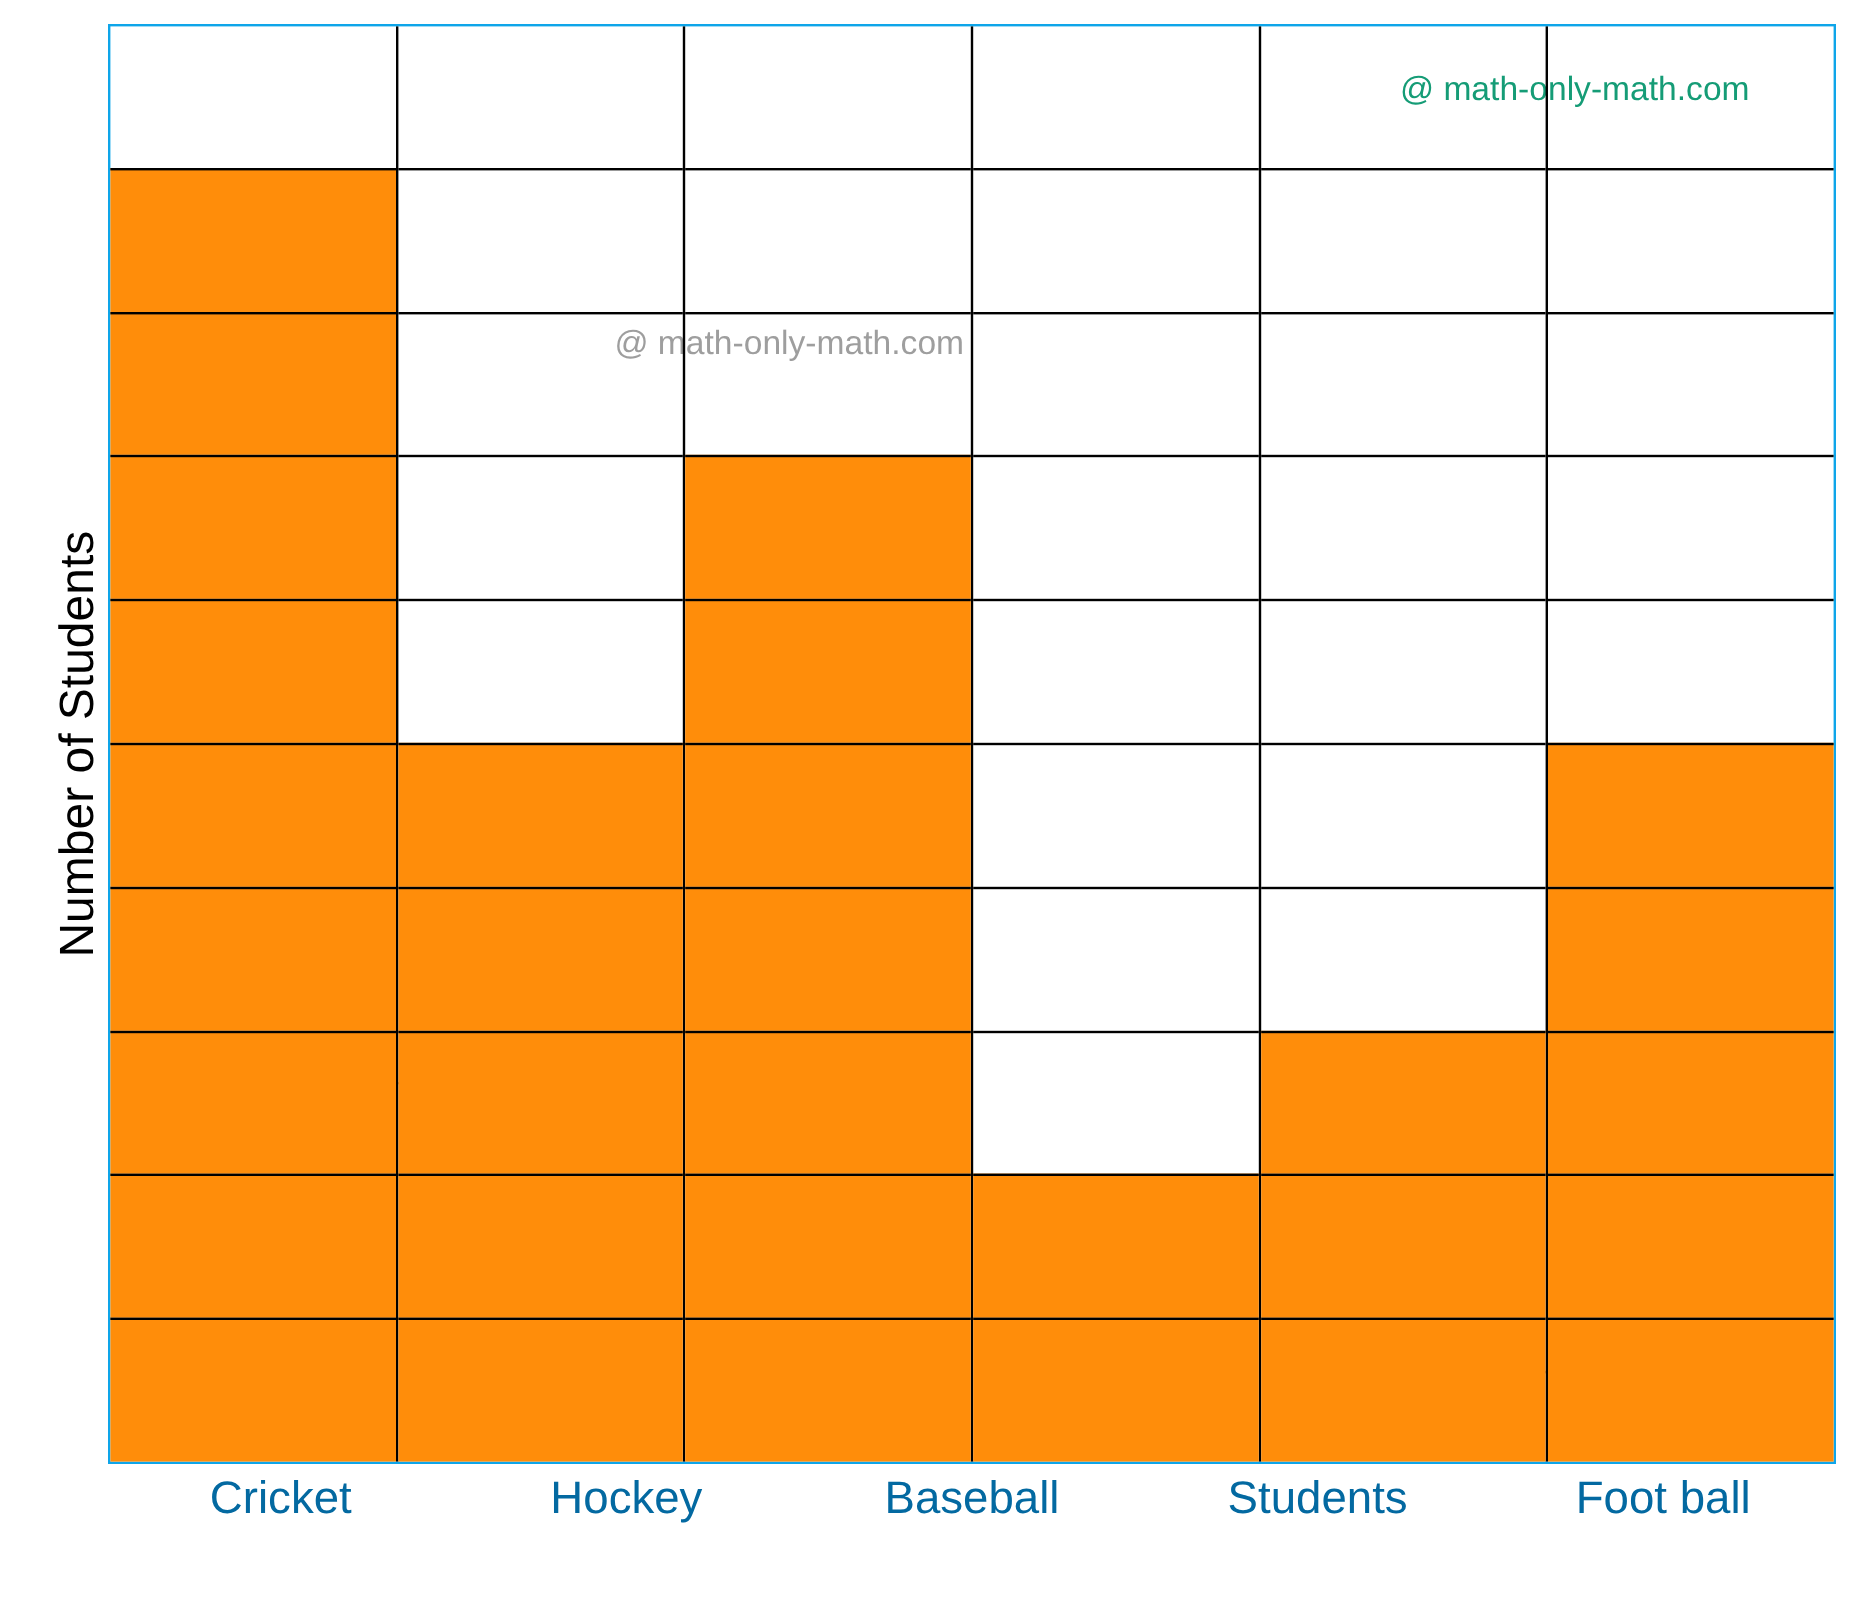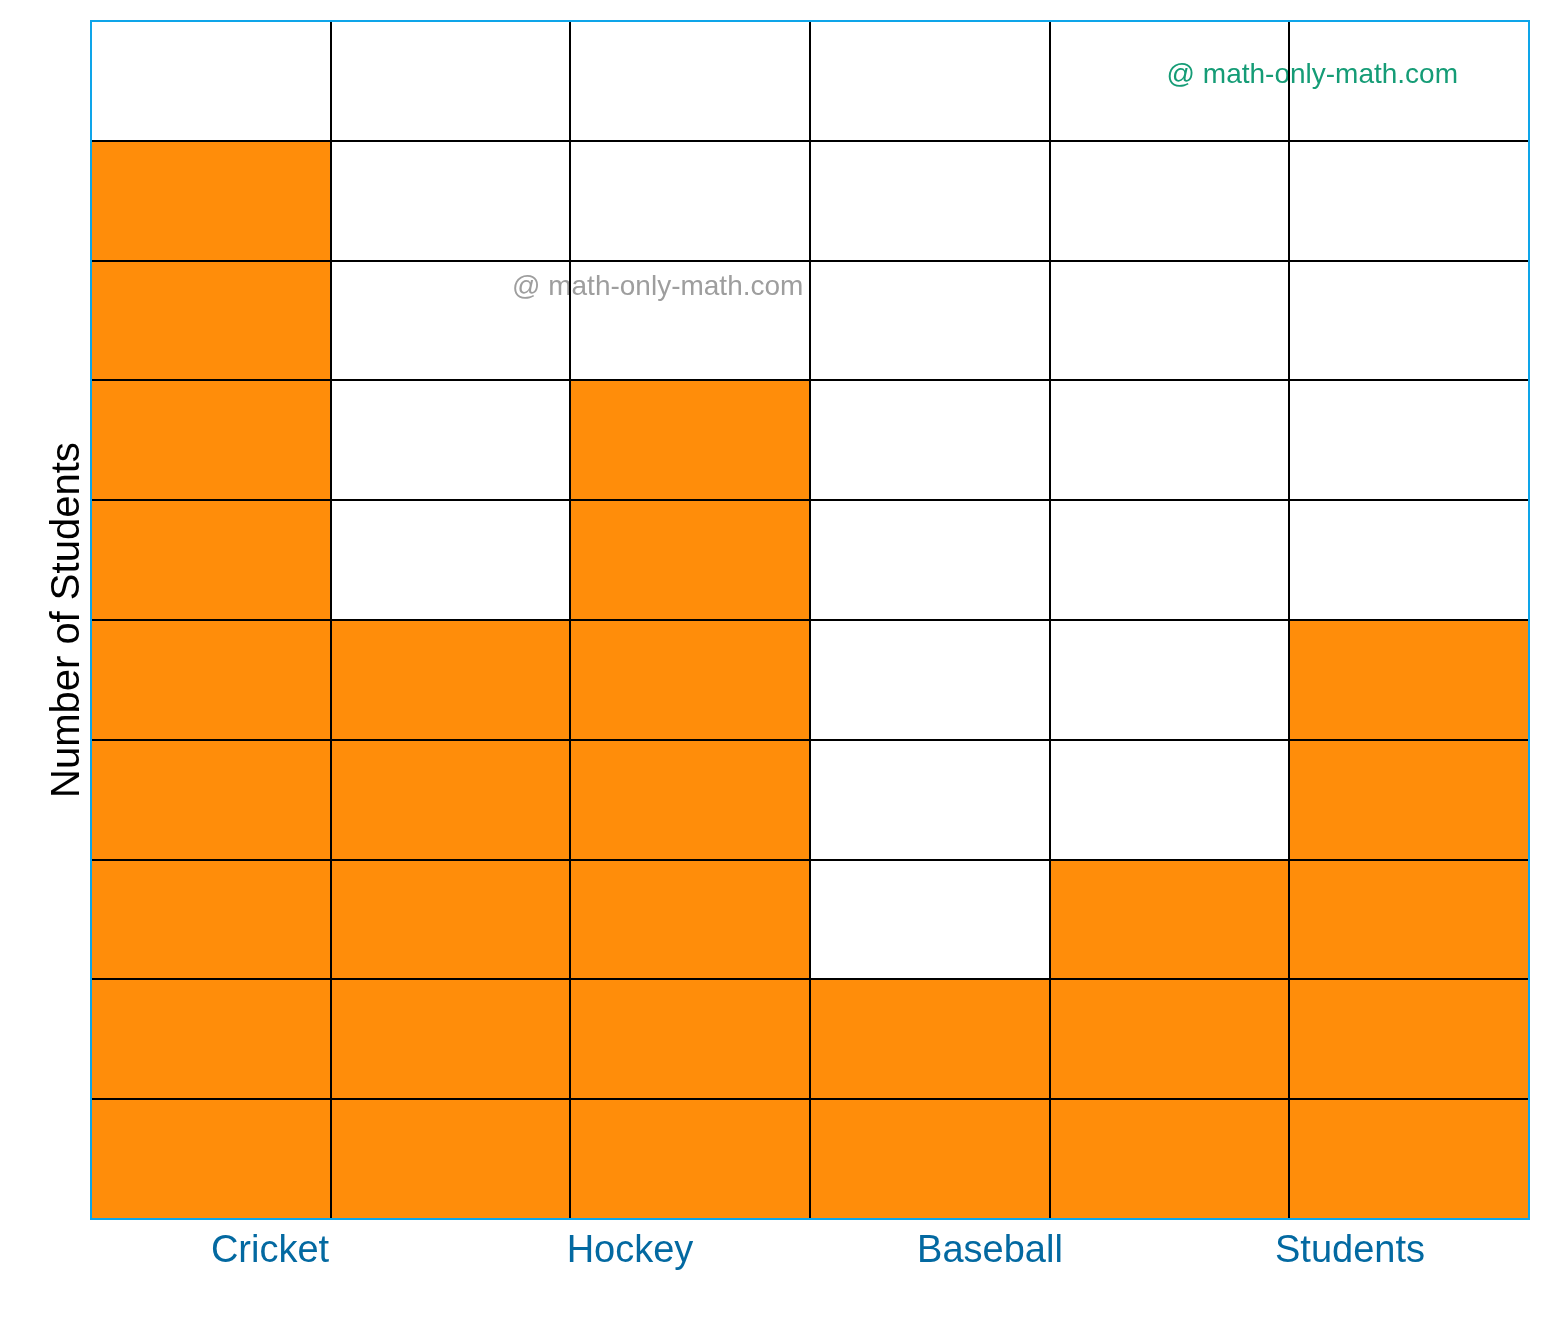--- a/index.html
+++ b/index.html
@@ -172,15 +172,16 @@
           <div class="cell"></div>
           <div class="cell"></div>
           <div class="cell"></div>
         </div>
       </div>
     <div class="x-axis" id="x-axis">
         <div class="x-label">Cricket</div>
         <div class="x-label">Hockey</div>
         <div class="x-label">Baseball</div>
         <div class="x-label">Students</div>
+        <div class="x-label">Foot ball</div>
       </div>
   </div>
 </div>
 
 </body></html>

